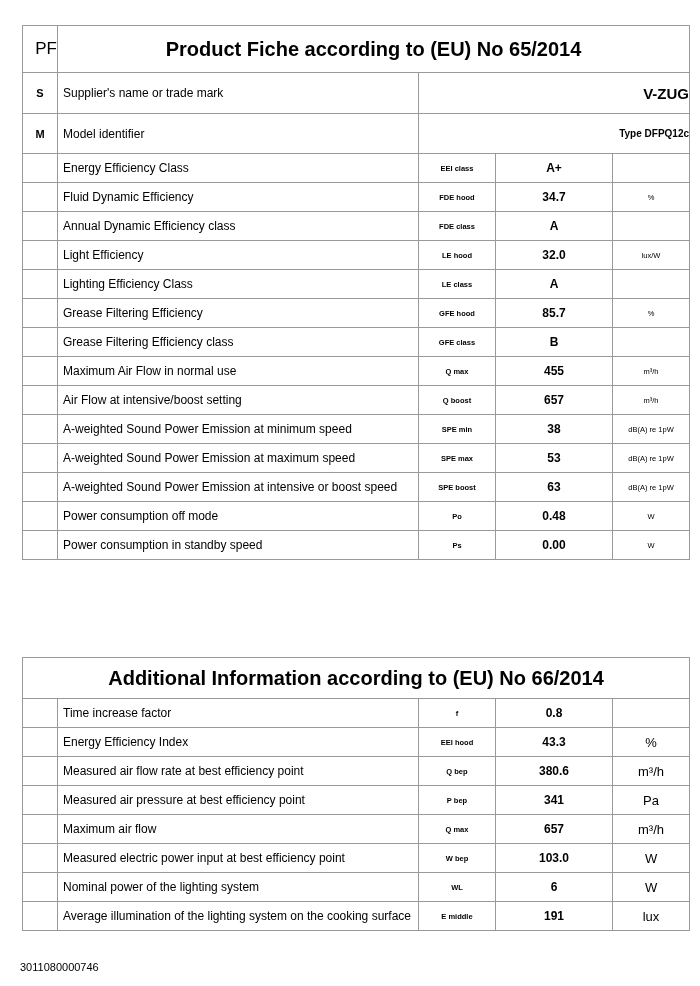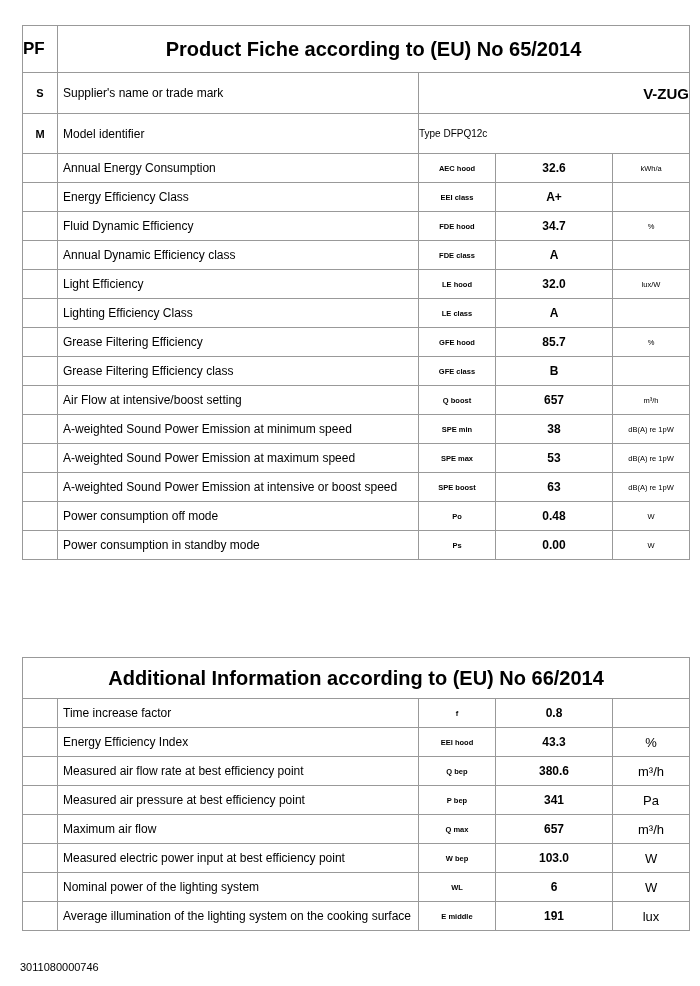--- a/index.html
+++ b/index.html
@@ -34,26 +34,26 @@
   col.c-code { width: 77px; }
   col.c-val  { width: 117px; }
   col.c-unit { width: 77px; }
 
   tr.r-title1 td { height: 47px; }
   tr.r-s td      { height: 41px; }
   tr.r-m td      { height: 40px; }
   tr.r-data td   { height: 29px; }
   tr.r-title2 td { height: 41px; }
 
-  .pf-cell    { font-size: 17px; font-weight: bold; text-align: left; margin-left: 32px; }
+  .pf-cell    { font-size: 17px; font-weight: normal; text-align: right; margin-left: 32px; }
   .title-cell { font-size: 20px; font-weight: bold; text-align: center; }
   .id-cell    { font-size: 11px; font-weight: bold; text-align: center; }
   .lbl-cell   { font-size: 12px; text-align: left; padding-left: 5px; }
   .vzug-cell  { font-size: 15px; font-weight: bold; text-align: right; }
-  .model-cell { font-size: 10px; font-weight: normal; text-align: left; }
+  .model-cell { font-size: 10px; font-weight: bold; text-align: right; }
   .code-cell  { font-size: 7.5px; font-weight: bold; text-align: center; }
   .val-cell   { font-size: 12px; font-weight: bold; text-align: center; }
   .unit1-cell { font-size: 7.5px; text-align: center; }
   .unit2-cell { font-size: 13px; text-align: center; }
 
   .footer-left {
     position: absolute;
     left: 20px;
     top: 961px;
     font-size: 11px;
@@ -91,27 +91,20 @@
       <td class="vzug-cell" colspan="3">V-ZUG</td>
     </tr>
     <tr class="r-m">
       <td class="id-cell">M</td>
       <td class="lbl-cell">Model identifier</td>
       <td class="model-cell" colspan="3">Type DFPQ12c</td>
     </tr>
 
     <tr class="r-data">
       <td></td>
-      <td class="lbl-cell">Annual Energy Consumption</td>
-      <td class="code-cell">AEC hood</td>
-      <td class="val-cell">32.6</td>
-      <td class="unit1-cell">kWh/a</td>
-    </tr>
-    <tr class="r-data">
-      <td></td>
       <td class="lbl-cell">Energy Efficiency Class</td>
       <td class="code-cell">EEI class</td>
       <td class="val-cell">A+</td>
       <td class="unit1-cell"></td>
     </tr>
     <tr class="r-data">
       <td></td>
       <td class="lbl-cell">Fluid Dynamic Efficiency</td>
       <td class="code-cell">FDE hood</td>
       <td class="val-cell">34.7</td>
@@ -147,20 +140,27 @@
     </tr>
     <tr class="r-data">
       <td></td>
       <td class="lbl-cell">Grease Filtering Efficiency class</td>
       <td class="code-cell">GFE class</td>
       <td class="val-cell">B</td>
       <td class="unit1-cell"></td>
     </tr>
     <tr class="r-data">
       <td></td>
+      <td class="lbl-cell">Maximum Air Flow in normal use</td>
+      <td class="code-cell">Q max</td>
+      <td class="val-cell">455</td>
+      <td class="unit1-cell">m³/h</td>
+    </tr>
+    <tr class="r-data">
+      <td></td>
       <td class="lbl-cell">Air Flow at intensive/boost setting</td>
       <td class="code-cell">Q boost</td>
       <td class="val-cell">657</td>
       <td class="unit1-cell">m³/h</td>
     </tr>
     <tr class="r-data">
       <td></td>
       <td class="lbl-cell">A-weighted Sound Power Emission at minimum speed</td>
       <td class="code-cell">SPE min</td>
       <td class="val-cell">38</td>
@@ -182,21 +182,21 @@
     </tr>
     <tr class="r-data">
       <td></td>
       <td class="lbl-cell">Power consumption off mode</td>
       <td class="code-cell">Po</td>
       <td class="val-cell">0.48</td>
       <td class="unit1-cell">W</td>
     </tr>
     <tr class="r-data">
       <td></td>
-      <td class="lbl-cell">Power consumption in standby mode</td>
+      <td class="lbl-cell">Power consumption in standby speed</td>
       <td class="code-cell">Ps</td>
       <td class="val-cell">0.00</td>
       <td class="unit1-cell">W</td>
     </tr>
   </tbody>
     </table>
 
   <table class="fiche t2">
     <colgroup>
       <col class="c-id">

